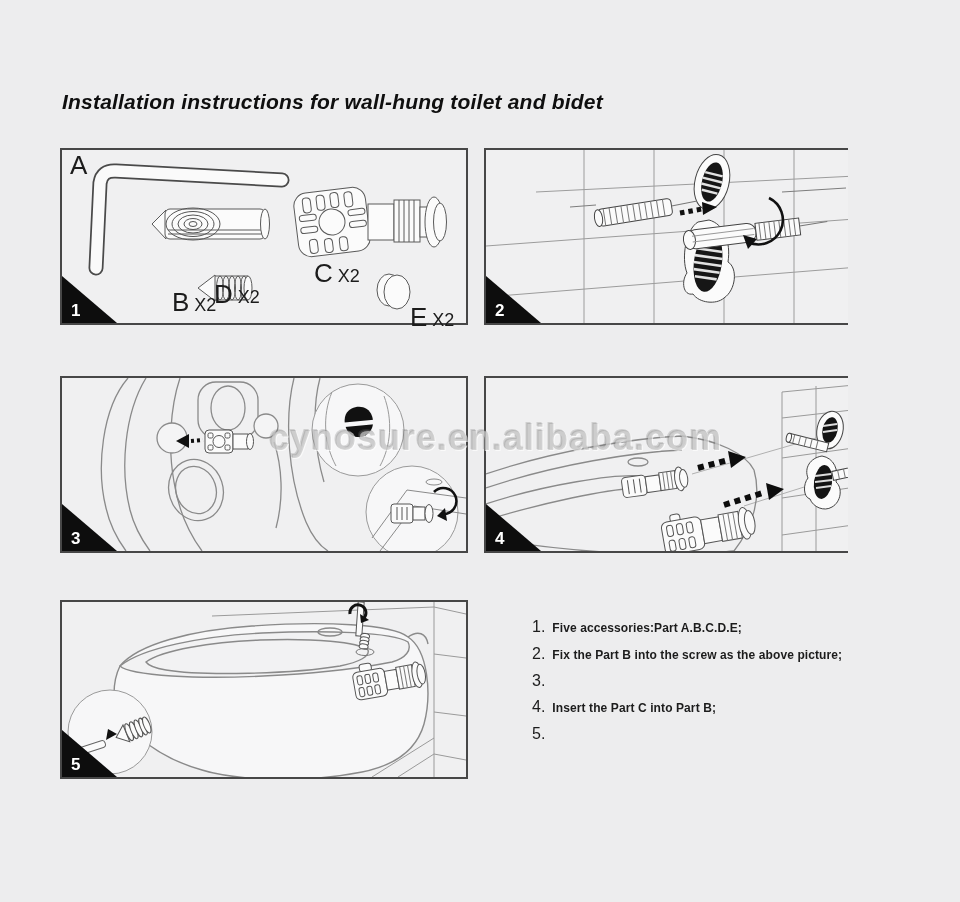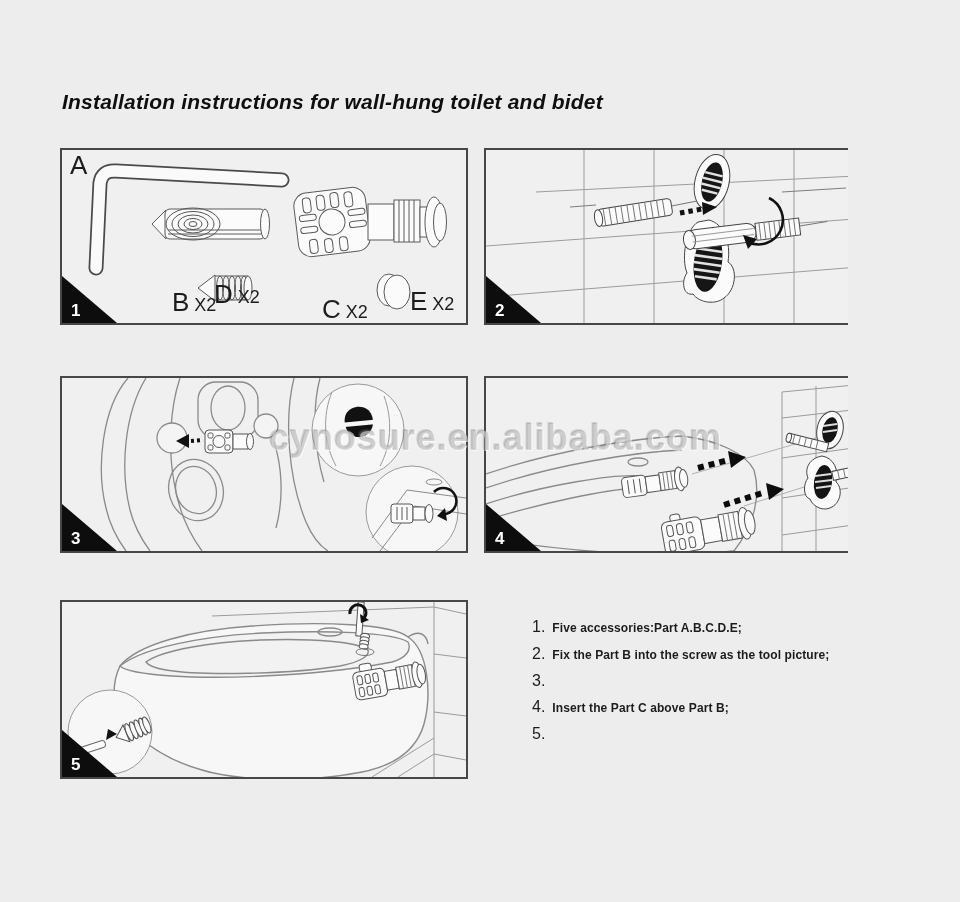--- a/index.html
+++ b/index.html
@@ -93,27 +93,27 @@
         <ellipse cx="327" cy="140" rx="12" ry="16"></ellipse>
         <ellipse cx="335" cy="142" rx="13" ry="17"></ellipse>
       </g>
     </svg>
     <div class="plabel" style="left:8px;top:0px;">
       <span class="pletter">A</span><span class="pqty"></span>
     </div>
     <div class="plabel" style="left:110px;top:96px;margin-top:41px;">
       <span class="pletter">B</span><span class="pqty">X2</span>
     </div>
-    <div class="plabel" style="left:260px;top:108px;margin-top:36px;">
+    <div class="plabel" style="left:252px;top:108px;">
       <span class="pletter">C</span><span class="pqty">X2</span>
     </div>
     <div class="plabel" style="left:152px;top:129px;">
       <span class="pletter">D</span><span class="pqty">X2</span>
     </div>
-    <div class="plabel" style="left:348px;top:136px;">
+    <div class="plabel" style="left:348px;top:152px;">
       <span class="pletter">E</span><span class="pqty">X2</span>
     </div>
     <div class="badge"></div>
     <span class="badge-num" style="position: absolute; z-index: 3;">1</span>
   </section>
 
   <section class="panel" style="left:484px;top:148px;width:414px;height:177px;">
     <svg viewBox="0 0 410 173">
       <g stroke="#9c9c9c" stroke-width="1" fill="none">
         <line x1="98" y1="0" x2="98" y2="173"></line>
@@ -416,27 +416,27 @@
 
   <div class="watermark">cynosure.en.alibaba.com</div>
 
   <div class="instructions">
     <div class="ins-row">
       <span class="ins-num">1.</span>
       <span class="ins-text">Five accessories:Part A.B.C.D.E;</span>
     </div>
     <div class="ins-row">
       <span class="ins-num">2.</span>
-      <span class="ins-text">Fix the Part B into the screw as the tool picture;</span>
+      <span class="ins-text">Fix the Part B into the screw as the above picture;</span>
     </div>
     <div class="ins-row">
       <span class="ins-num">3.</span>
     </div>
     <div class="ins-row">
       <span class="ins-num">4.</span>
-      <span class="ins-text">Insert the Part C above Part B;</span>
+      <span class="ins-text">Insert the Part C into Part B;</span>
     </div>
     <div class="ins-row">
       <span class="ins-num">5.</span>
     </div>
   </div>
 
 </div>
 
 </body></html>

